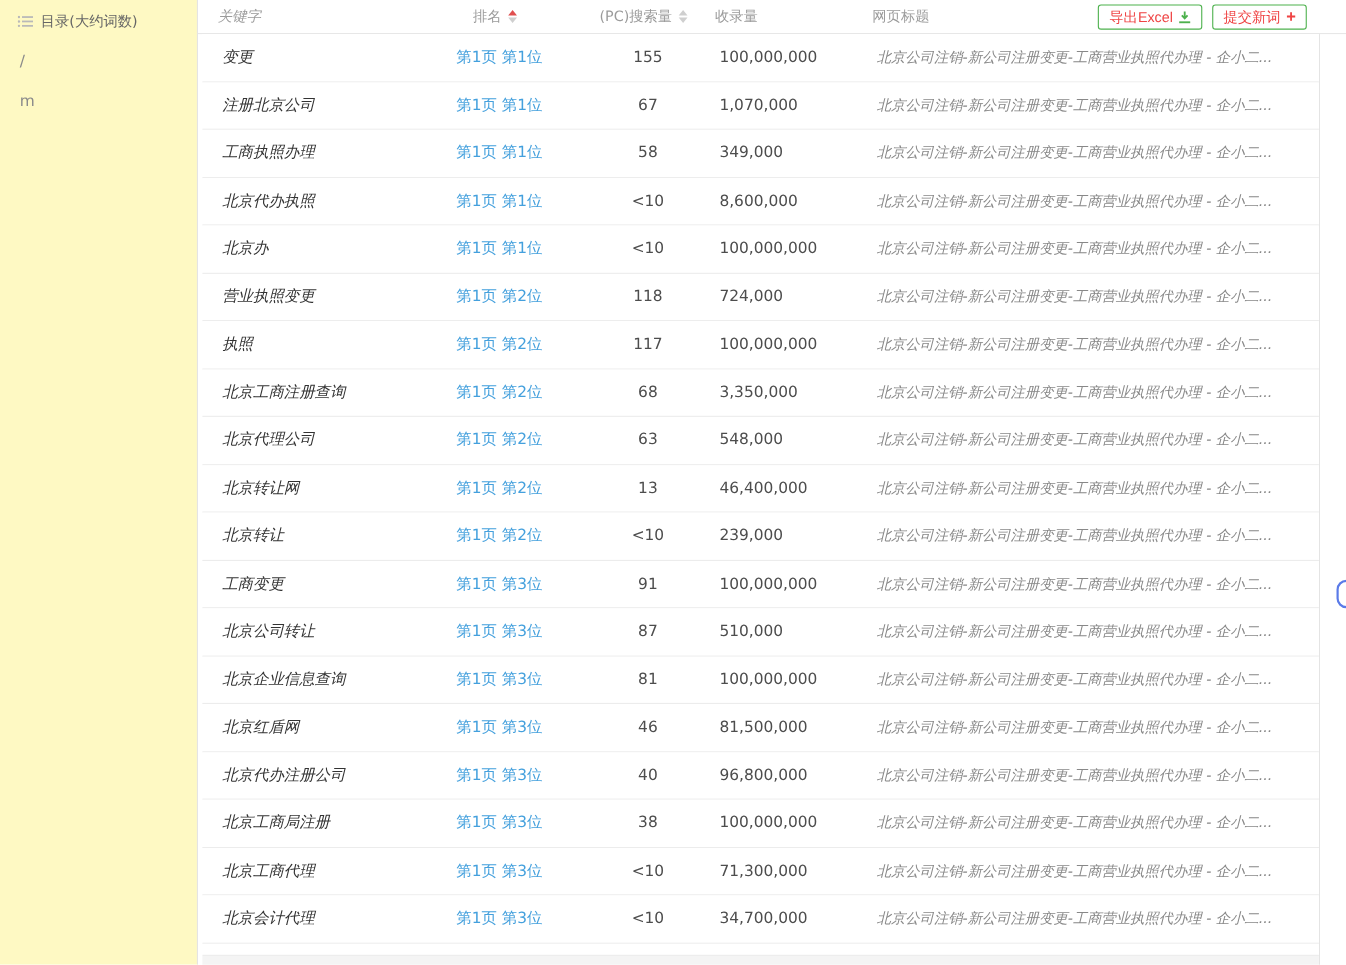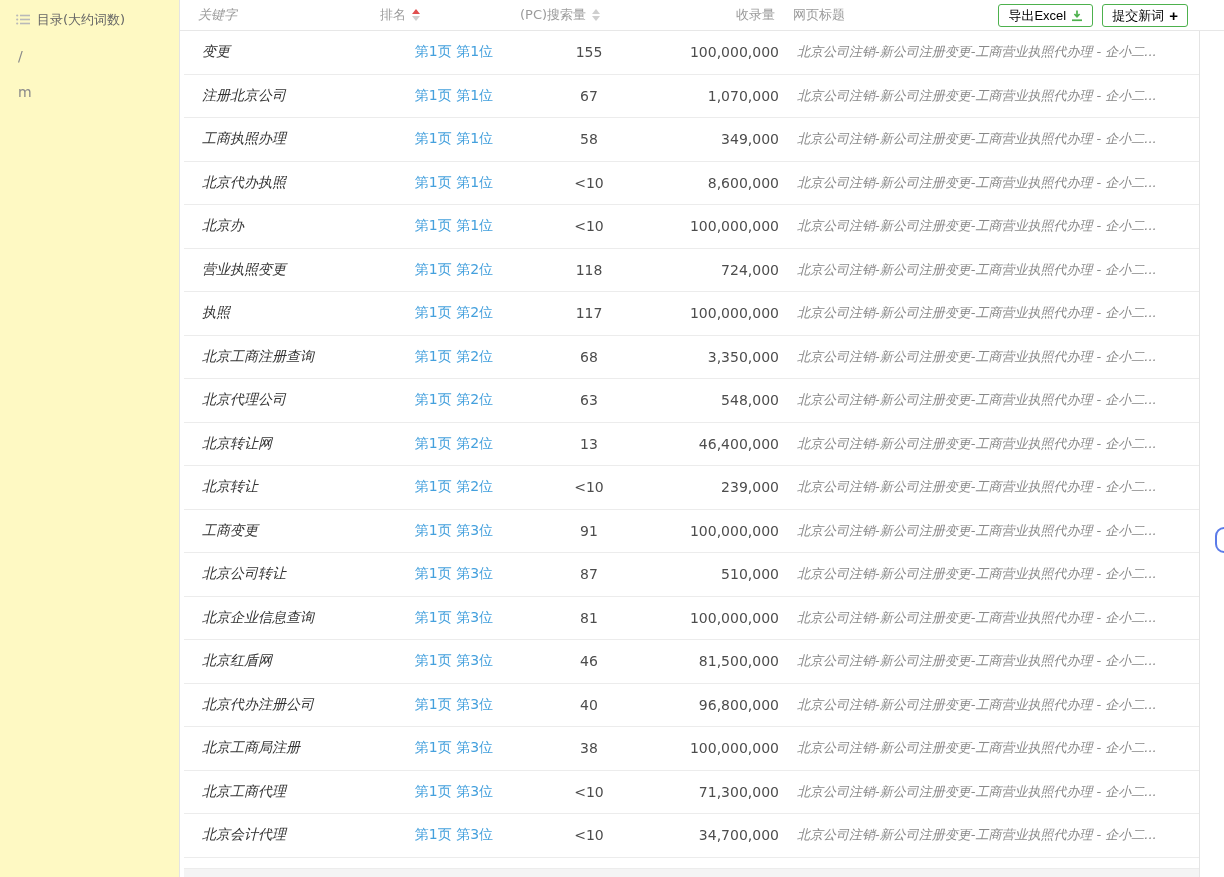--- a/index.html
+++ b/index.html
@@ -21,35 +21,35 @@
   
   .main { position:absolute; left:180px; top:0; width:1044px; height:877px; }
 
   .table-header { position:relative; display:flex; align-items:center; height:31px;
                   border-bottom:1px solid #e7e7e7; background:#fff;
                   color:#9b9b9b; font-size:13px; }
 
   .col-keyword { width:200px; padding-left:18px; text-align:left;font-style:italic; }
   .col-rank    { width:140px; text-align:center; }
   .col-volume  { width:130px; text-align:center; }
-  .col-indexed { width:125px; text-align:right; }
+  .col-indexed { width:125px; text-align:left; }
   .col-title   { flex:1; padding-left:18px; padding-right:8px; text-align:left;
                  white-space:nowrap; overflow:hidden; }
 
-  .hcell-flex { display:inline-flex; align-items:center; width:100%; }
+  .hcell-flex { display:inline-flex; align-items:center; justify-content:center; width:100%; }
   .sort { display:inline-flex; flex-direction:column; margin-left:6px; cursor:pointer; }
   .caret { width:0; height:0; border-left:4px solid transparent; border-right:4px solid transparent; }
   .caret-up   { border-bottom:5px solid #cfcfcf; margin-bottom:2px; }
   .caret-down { border-top:5px solid #cfcfcf; }
   .caret-up.active { border-bottom-color:#e04f4f; }
 
   .header-buttons { position:absolute; right:36px; top:4px; display:flex; gap:9px; }
   .btn { display:inline-flex; align-items:center; gap:5px; height:23px; padding:0 9px;
          background:#fff; border:1px solid #4db14d; border-radius:3px;
-         color:#000000; font-size:13px; cursor:pointer; white-space:nowrap; }
+         color:#ef4444; font-size:13px; cursor:pointer; white-space:nowrap; }
   .btn svg { display:block; }
   .plus-glyph { font-size:15px; font-weight:bold; line-height:1; }
 
   
   .table-body { position:absolute; top:31px; left:4px; bottom:0; width:1044px; display:flex;flex-direction:column; }
   .rows-area { width:1016px; border-right:1px solid #e4e4e4; background:#fff; }
   .right-gutter { flex:1; background:#f2f2f2; }
 
   .row { display:flex; align-items:center; height:43.5px;
          border-bottom:1px solid #ececec; font-size:14px; background:#fff; }

